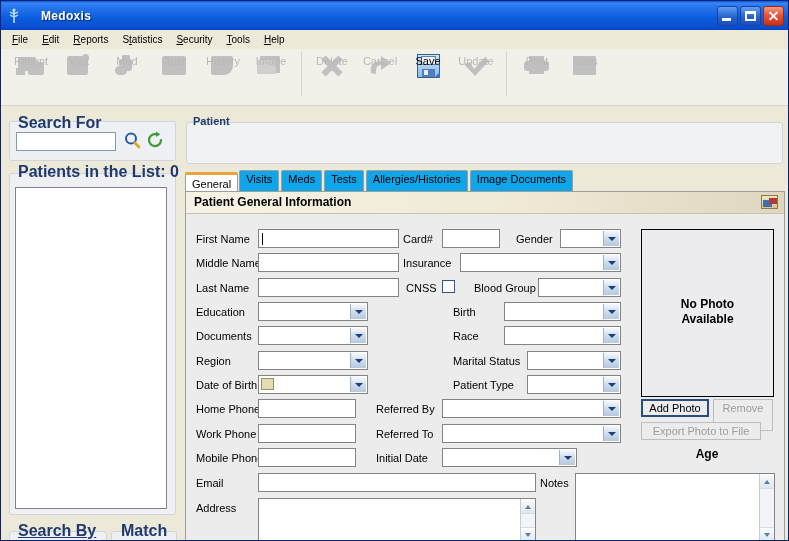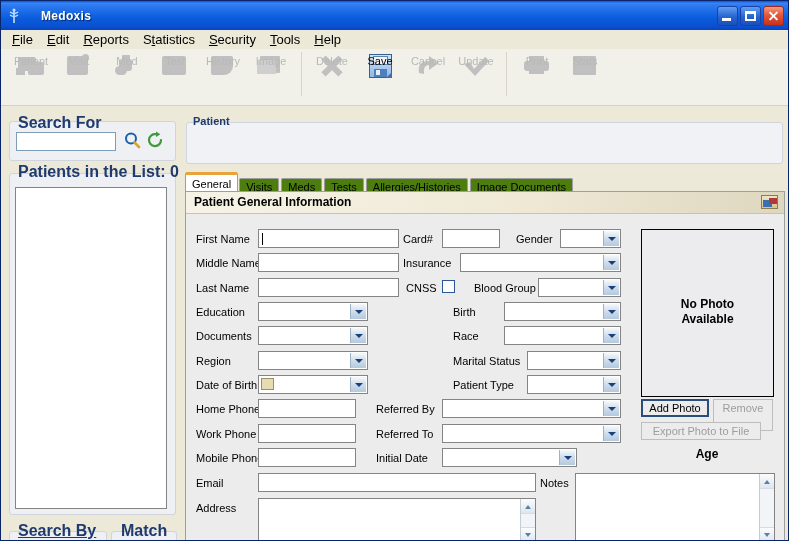--- a/index.html
+++ b/index.html
@@ -31,21 +31,21 @@
   .wbtn.close{background:linear-gradient(to bottom,#f49a80,#e4563a 45%,#c9301a);border-color:#9e2a14;}
   .wbtn .g{position:absolute;}
   .wbtn.min .g{left:4px;bottom:4px;width:9px;height:3px;background:#fff;}
   .wbtn.max .g{left:4px;top:4px;width:11px;height:10px;border:2px solid #fff;border-top-width:3px;box-sizing:border-box;}
   .wbtn.close .g1,.wbtn.close .g2{left:4px;top:8px;width:11px;height:2px;background:#fff;position:absolute;}
   .wbtn.close .g1{transform:rotate(45deg);} .wbtn.close .g2{transform:rotate(-45deg);}
 
   
   .menubar{position:absolute;left:0;top:29px;width:787px;height:19px;
            background:#ece9d8;display:flex;align-items:center;padding-left:4px;box-sizing:border-box;}
-  .menu-item{font-size:13px;color:#000;padding:2px 7px 2px 7px;cursor:default;line-height:13px;}
+  .menu-item{font-size:10px;color:#000;padding:2px 7px 2px 7px;cursor:default;line-height:13px;}
   .menu-item u{text-decoration:underline;}
 
   
   .toolbar{position:absolute;left:0;top:48px;width:787px;height:57px;
            background:#f1f0e9;border-bottom:1px solid #d5d2c4;
            display:flex;align-items:flex-start;padding-left:6px;box-sizing:border-box;}
   .tbtn{width:48px;height:52px;display:flex;flex-direction:column;align-items:center;
         justify-content:flex-start;padding-top:4px;box-sizing:border-box;cursor:default;}
   .tbtn .ico{width:34px;height:28px;position:relative;}
   .tbtn .lbl{font-size:11px;margin-top:2px;color:#b8b8b8;line-height:12px;}
@@ -82,22 +82,22 @@
      border-left:4px solid transparent;border-right:4px solid transparent;border-top:4px solid #16417c;}
 
   .lbl{position:absolute;font-size:11px;color:#000;white-space:nowrap;line-height:13px;}
 
   
   .pgroup{position:absolute;border:1px solid #cfd4dd;background:#f1f2f5;border-radius:3px;}
   .pgroup-cap{position:absolute;font-size:11px;font-weight:bold;color:#1f3a6e;}
 
   
   .tabs{position:absolute;display:flex;align-items:flex-end;}
-  .tab{height:14px;line-height:16px;padding:0 6px;font-size:11px;color:#000;
-       border:1px solid #9e9e9e;border-bottom:none;background:#4d7c0f;
+  .tab{height:22px;line-height:16px;padding:0 6px;font-size:11px;color:#000;
+       border:1px solid #9e9e9e;border-bottom:none;background:#0ea5e9;
        border-radius:2px 2px 0 0;margin-right:2px;box-sizing:border-box;cursor:default;white-space:nowrap;}
   .tab.active{height:20px;line-height:18px;background:#fff;border-top:3px solid #e8a33d;
               border-left-color:#9e9e9e;border-right-color:#9e9e9e;font-weight:normal;margin-right:1px;}
 
   
   .formpanel{position:absolute;background:#ececed;border:1px solid #9e9e9e;box-sizing:border-box;}
   .formhdr{position:absolute;left:0;top:0;right:0;height:21px;
            background:linear-gradient(to right,#f6f3e6 0%,#efe9d6 55%,#ded7c0 100%);
            border-bottom:1px solid #c9c3ae;}
   .formhdr .t{position:absolute;left:8px;top:3px;font-size:12px;font-weight:bold;color:#000;}
@@ -225,40 +225,40 @@
     <div class="tsep"></div>
 
     <div class="tbtn">
       <div class="ico">
         <span class="sh" style="left:5px;top:10px;width:24px;height:6px;transform:rotate(45deg);"></span>
         <span class="sh" style="left:5px;top:10px;width:24px;height:6px;transform:rotate(-45deg);"></span>
       </div>
       <div class="lbl">Delete</div>
     </div>
 
+    <div class="tbtn">
+      <div class="ico">
+        <svg width="34" height="28" viewBox="0 0 34 28">
+          <path d="M8 20 Q6 8 18 8 L18 3 L28 10 L18 17 L18 12 Q12 12 13 21 Z" fill="#c0c0c0"></path>
+        </svg>
+      </div>
+      <div class="lbl">Cancel</div>
+    </div>
+
     <div class="tbtn enabled">
       <div class="ico">
         <span class="floppy">
             <span class="top"></span>
             <span class="bot">
               <i></i>
             </span>
             <span class="fold"></span>
           </span>
       </div>
       <div class="lbl">Save</div>
-    </div>
-
-    <div class="tbtn">
-      <div class="ico">
-        <svg width="34" height="28" viewBox="0 0 34 28">
-          <path d="M8 20 Q6 8 18 8 L18 3 L28 10 L18 17 L18 12 Q12 12 13 21 Z" fill="#c0c0c0"></path>
-        </svg>
-      </div>
-      <div class="lbl">Cancel</div>
     </div>
 
     <div class="tbtn">
       <div class="ico">
         <svg width="34" height="28" viewBox="0 0 34 28">
           <path d="M5 11 L11 9 L15 16 L26 4 L30 8 L16 23 Z" fill="#c0c0c0"></path>
         </svg>
       </div>
       <div class="lbl">Update</div>
     </div>

